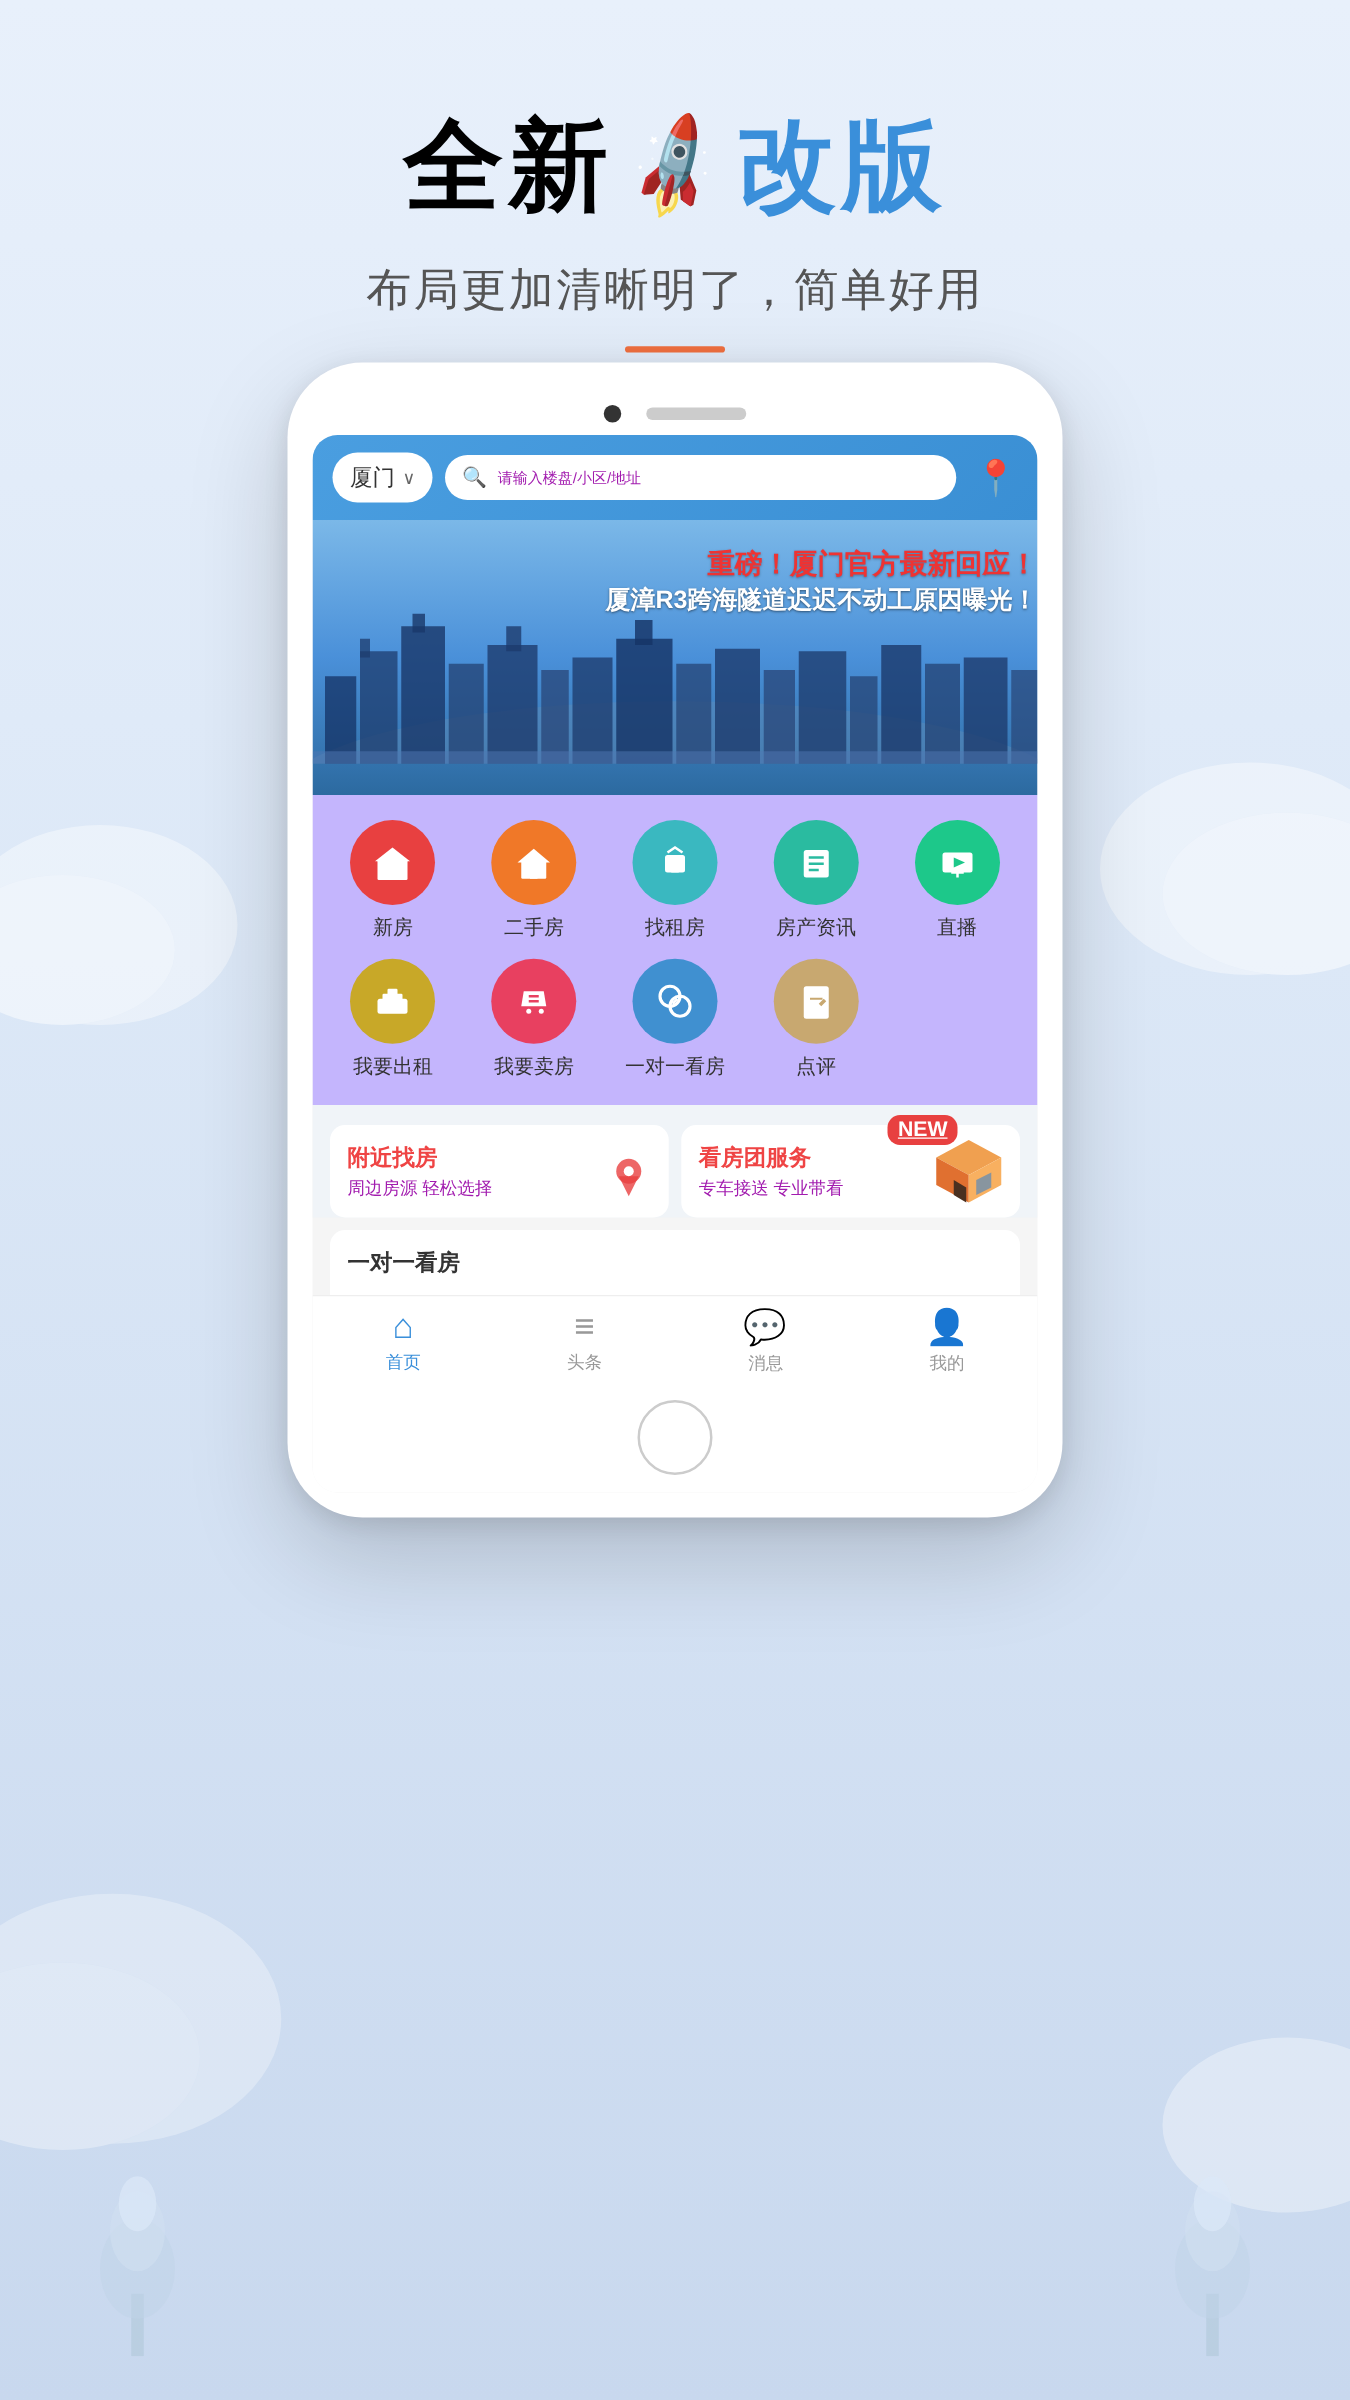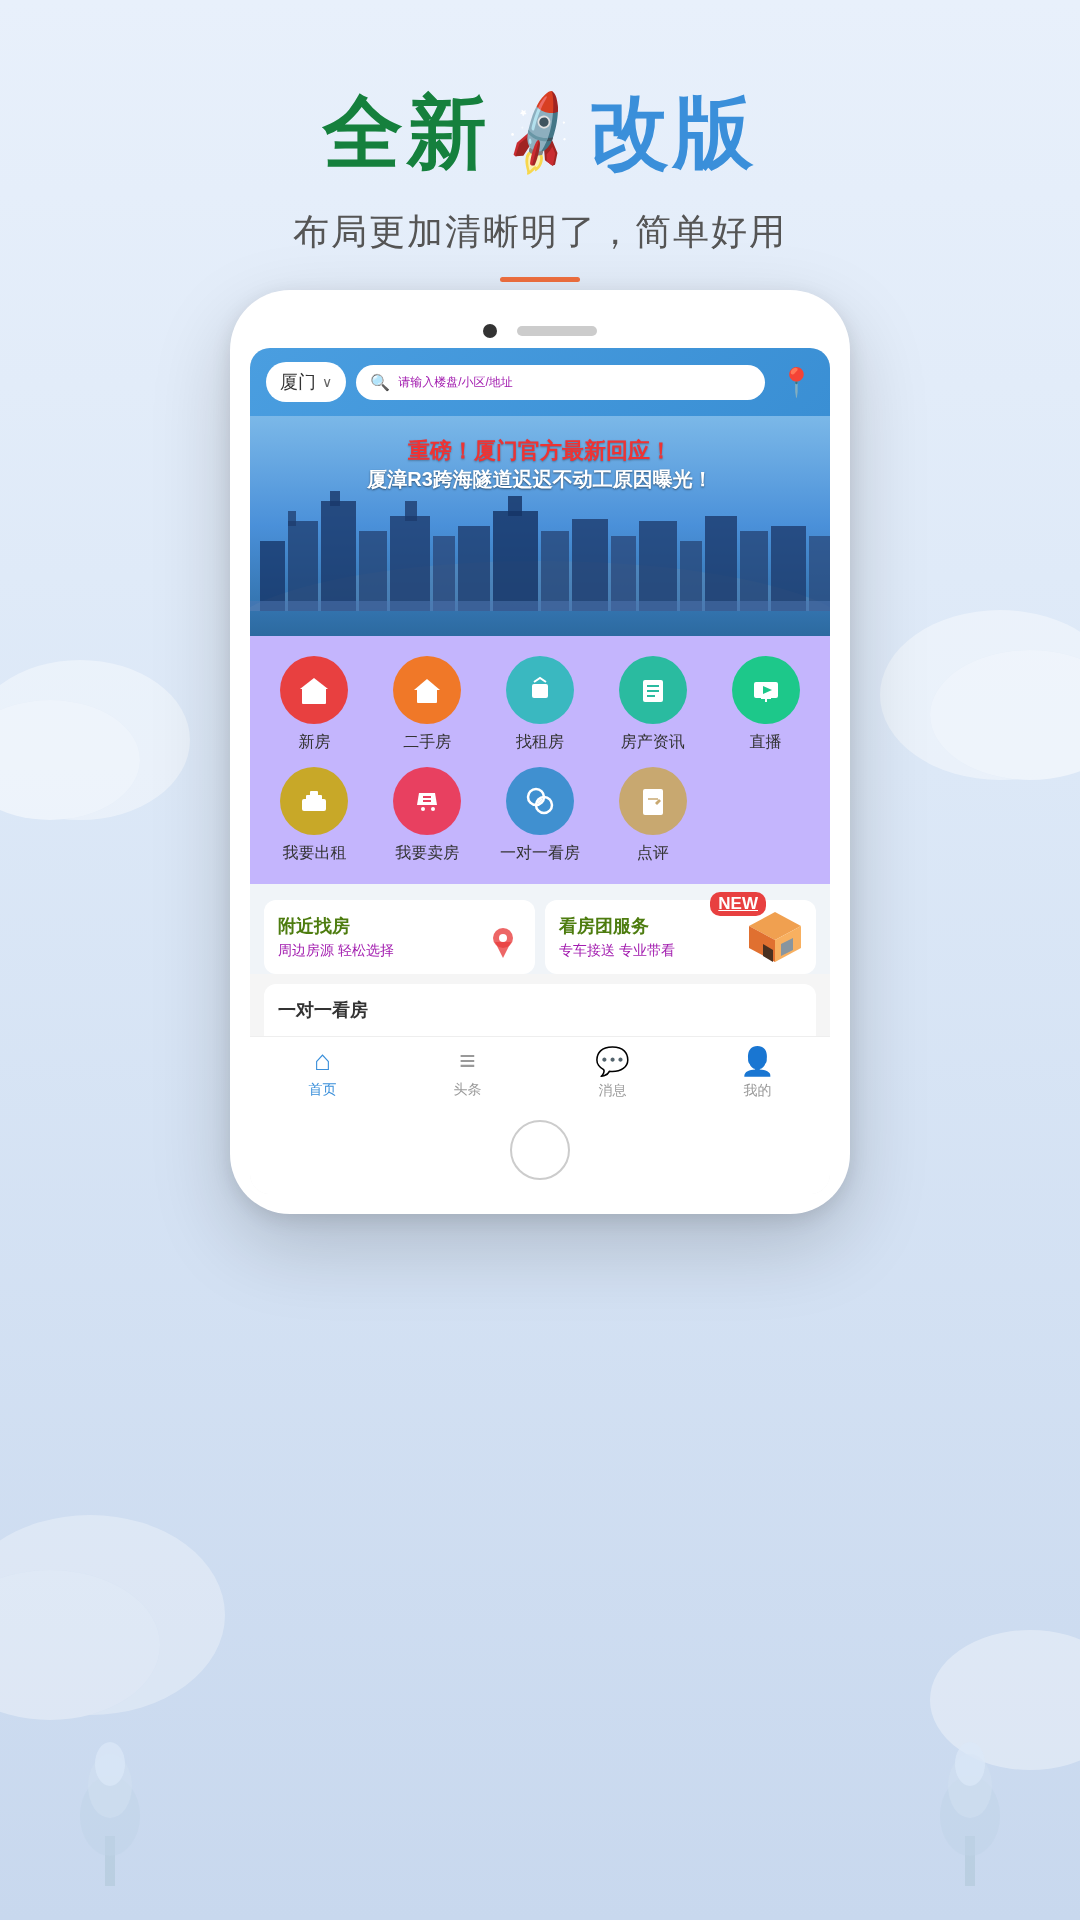--- a/index.html
+++ b/index.html
@@ -59,21 +59,21 @@
     .header-title {
       display: flex;
       align-items: center;
       justify-content: center;
       gap: 12px;
       margin-bottom: 20px;
     }
     .title-blue {
       font-size: 80px;
       font-weight: 700;
-      color: #15803d;
+      color: #000000;
       letter-spacing: 4px;
     }
     .title-orange {
       font-size: 80px;
       font-weight: 700;
       color: #3a8fda;
       letter-spacing: 4px;
     }
     .header-subtitle {
       font-size: 36px;
@@ -177,21 +177,21 @@
     .banner {
       position: relative;
       height: 220px;
       background: linear-gradient(180deg, #7bb8e8, #4a90d9, #2c6aa0);
       overflow: hidden;
     }
     .banner-text-overlay {
       position: absolute;
       top: 20px;
       left: 0; right: 0;
-      text-align: center;
+      text-align: right;
     }
     .banner-title-red {
       font-size: 22px;
       font-weight: 700;
       color: #e33;
       text-shadow: 0 1px 2px rgba(0,0,0,0.3);
     }
     .banner-title-white {
       font-size: 20px;
       font-weight: 700;
@@ -265,21 +265,21 @@
     .section-card {
       flex: 1;
       background: white;
       border-radius: 12px;
       padding: 14px;
       position: relative;
     }
     .section-title {
       font-size: 18px;
       font-weight: 600;
-      color: #4d7c0f;
+      color: #ef4444;
     }
     .section-subtitle {
       font-size: 14px;
       color: #a21caf;
       margin-top: 4px;
     }
     .new-badge {
       position: absolute;
       top: -8px;
       right: 50px;

